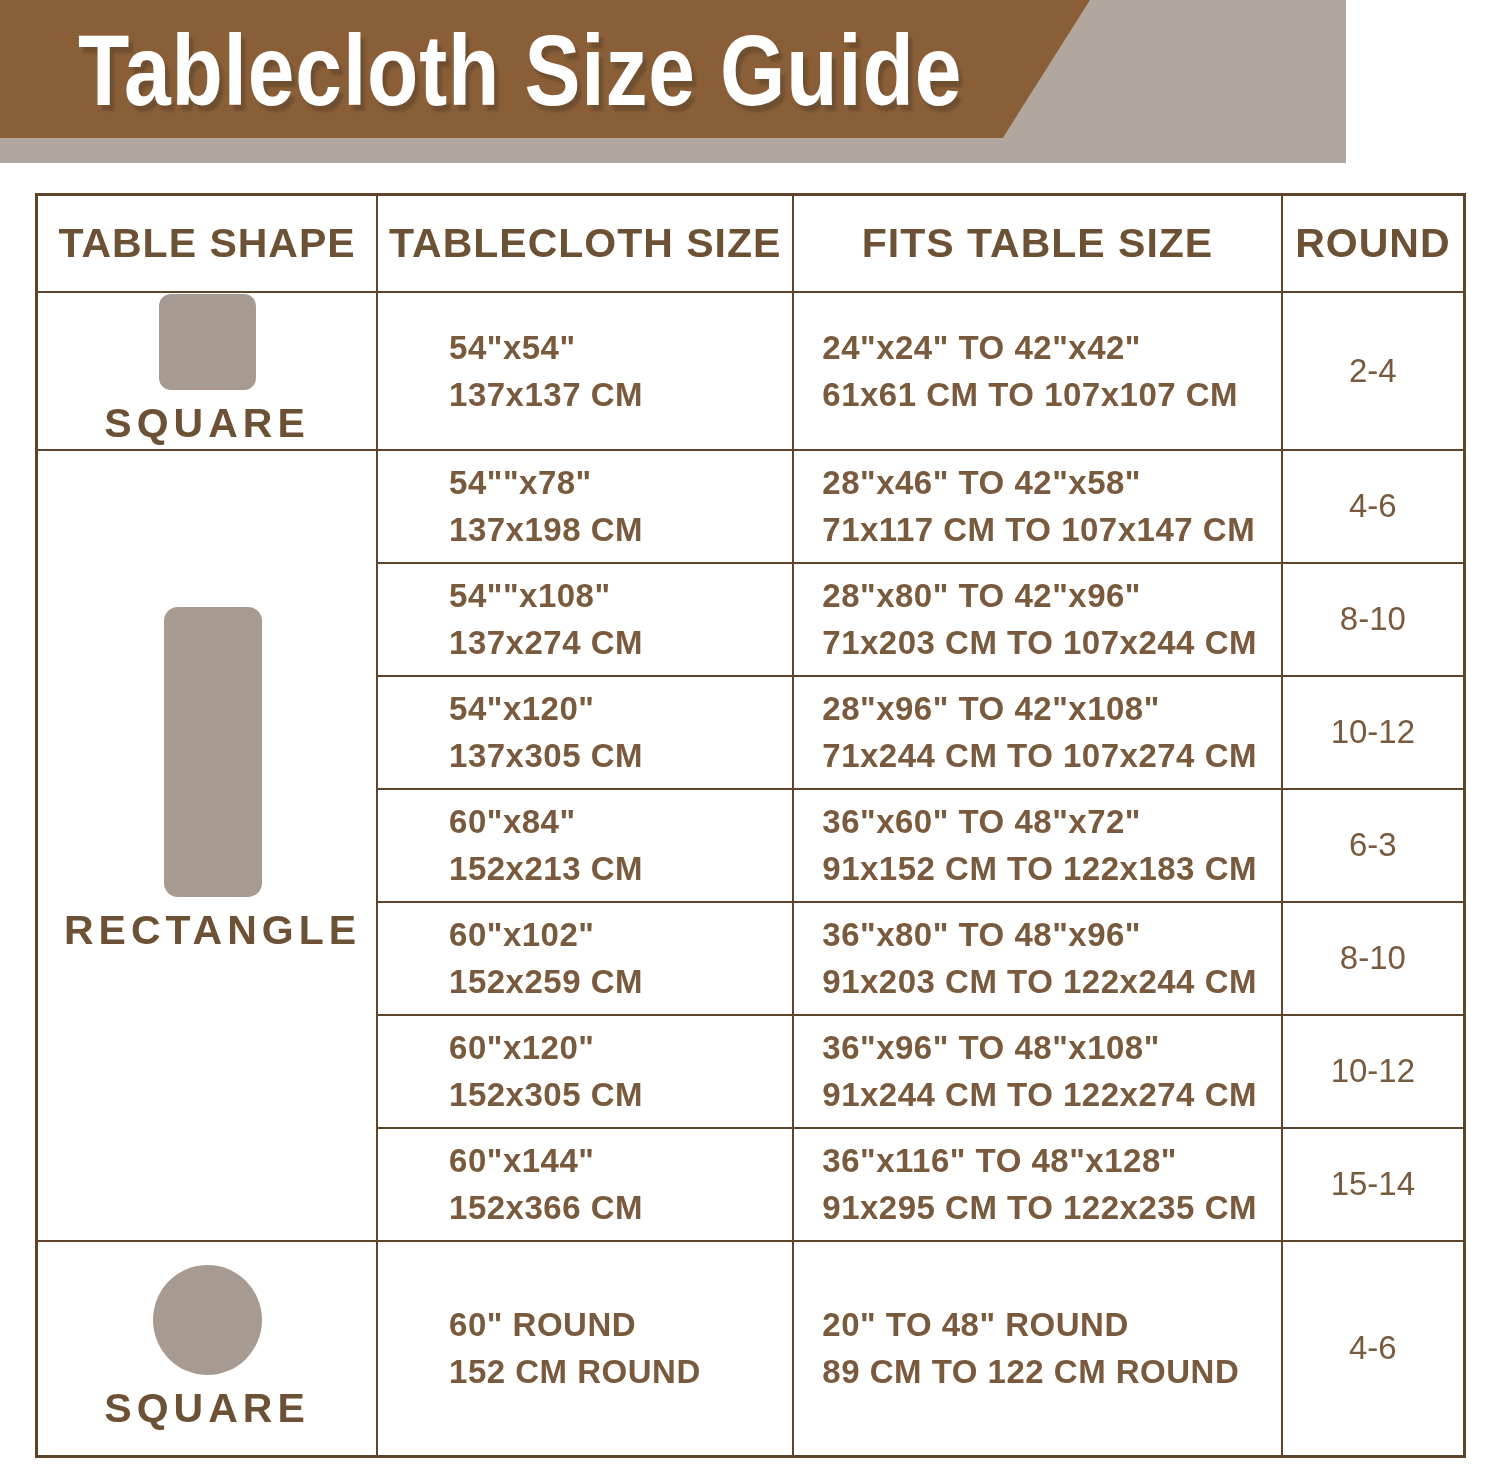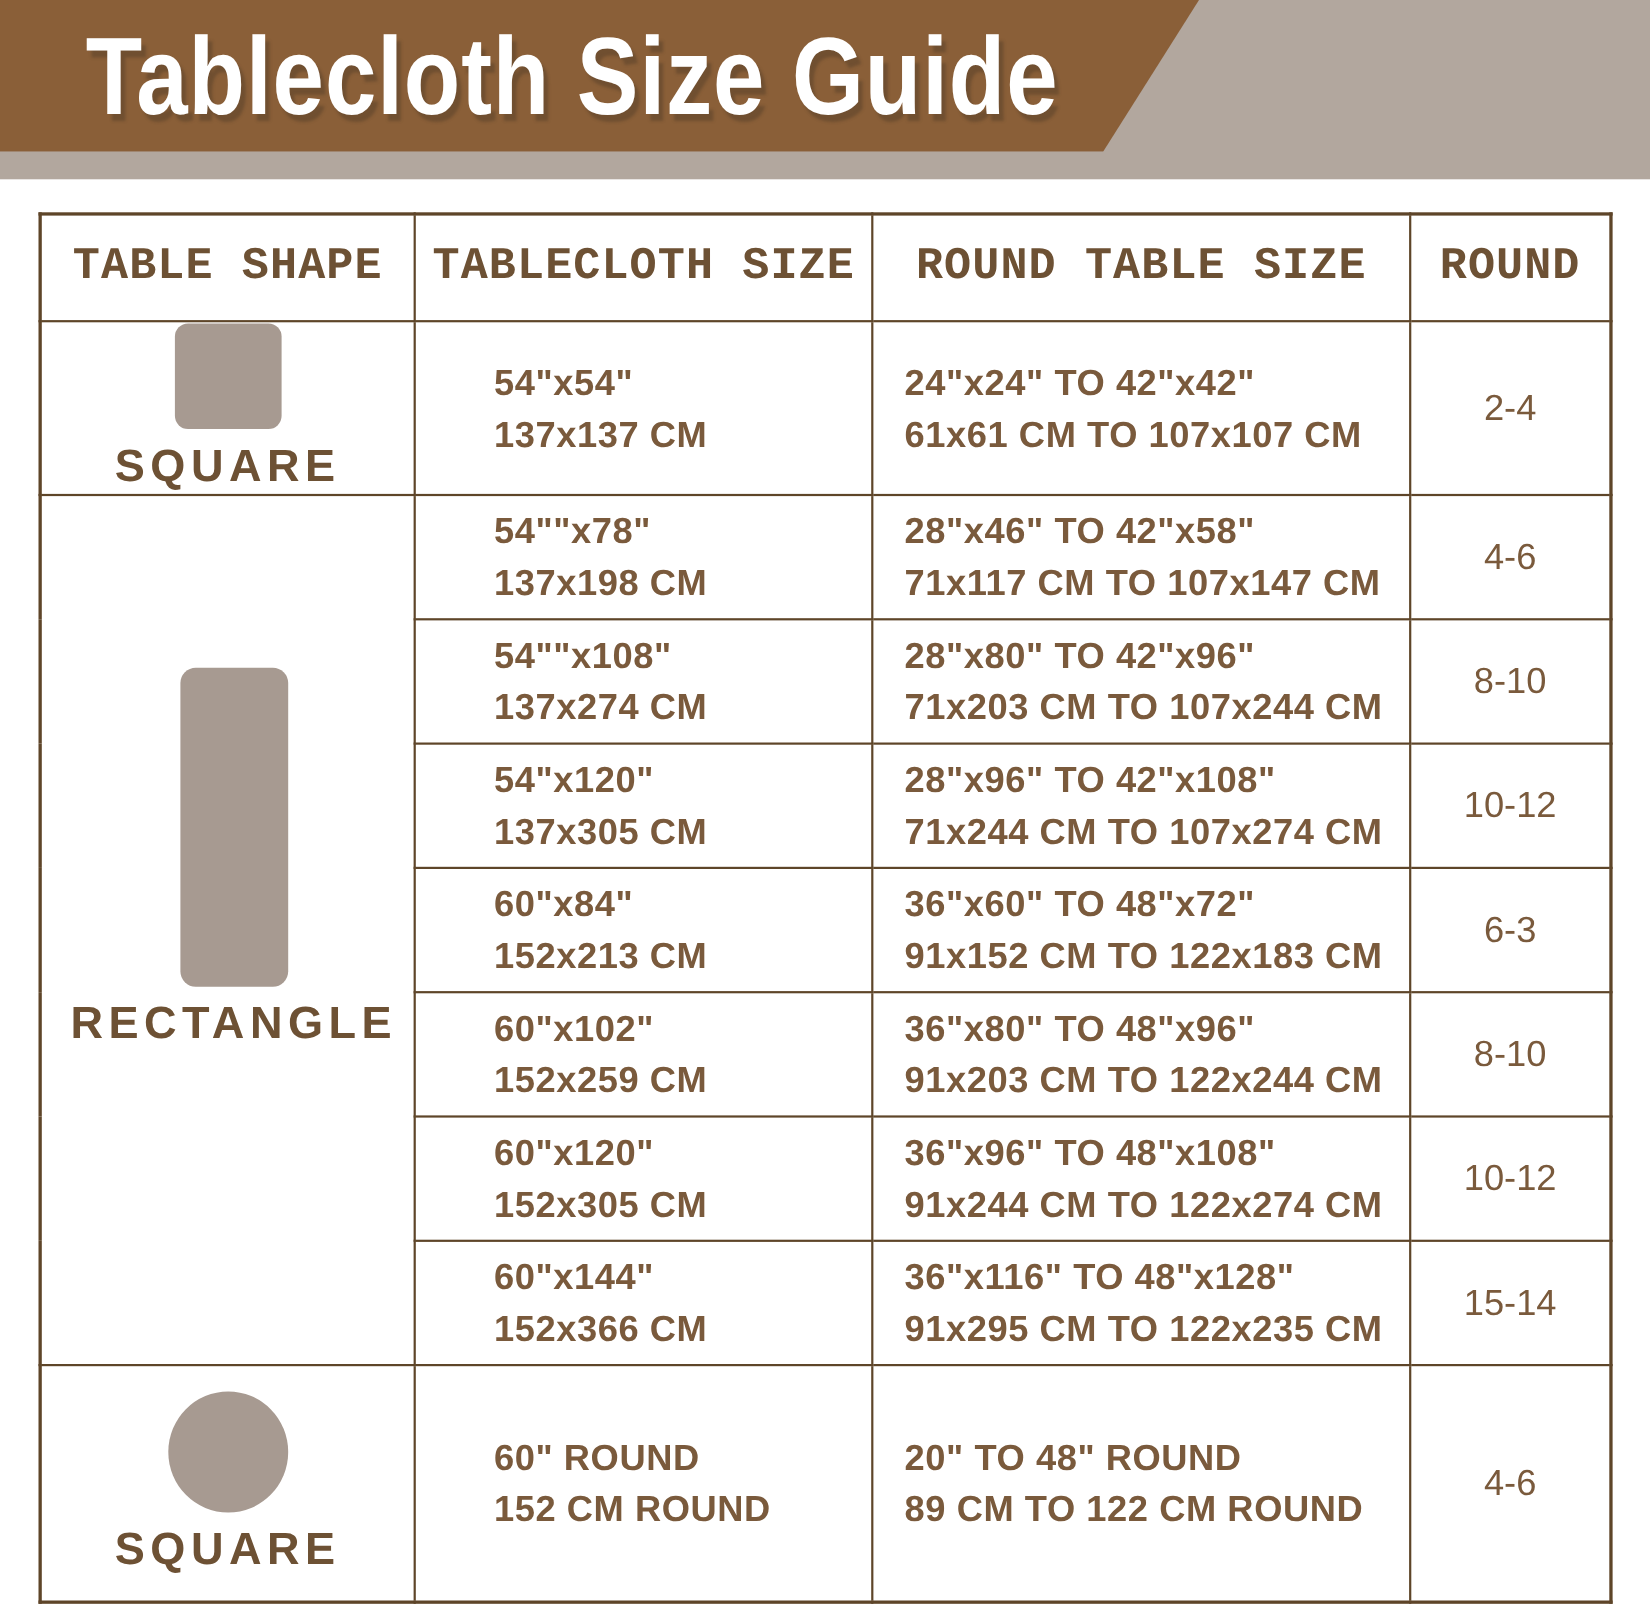--- a/index.html
+++ b/index.html
@@ -15,21 +15,21 @@
     width:1500px;height:1464px;
     background:#ffffff;
     font-family:"Liberation Sans", sans-serif;
     overflow:hidden;
   }
   .page{position:relative;width:1500px;height:1464px;}
 
   
   .banner{
     position:relative;
-    width:1500px;height:163px;
+    width:1346px;height:163px;
     background:var(--taupe-bg);
   }
   .banner-brown{
     position:absolute;top:0;left:0;
     width:1090px;height:138px;
     background:var(--brown-banner);
     clip-path:polygon(0 0,100% 0,92% 100%,0 100%);
   }
   .page-title{
     position:absolute;top:0;left:78px;
@@ -55,21 +55,21 @@
     padding:0;
   }
   table.size-table{border:3px solid var(--line);}
   tr.head-row{height:97px;}
   tr.row-square{height:158px;}
   tr.row-rect{height:113px;}
   tr.row-round{height:216px;}
 
   th.col-head{
     font-size:41px;font-weight:bold;color:var(--head-brown);
-    letter-spacing:1px;text-align:center;font-family:Liberation Mono, monospace;
+    letter-spacing:1px;text-align:center;
   }
 
   td.cloth-cell{
     text-align:left;padding-left:71px;
     font-size:33px;font-weight:bold;color:var(--text-brown);
     line-height:47px;letter-spacing:0.5px;
   }
   td.fits-cell{
     text-align:left;padding-left:28px;
     font-size:33px;font-weight:bold;color:var(--text-brown);
@@ -120,21 +120,21 @@
       <col style="width:23.85%">
         <col style="width:29.15%">
         <col style="width:34.2%">
         <col style="width:12.8%">
     </colgroup>
 
     <tbody>
         <tr class="head-row">
       <th class="col-head">TABLE SHAPE</th>
       <th class="col-head">TABLECLOTH SIZE</th>
-      <th class="col-head">ROUND TABLE SIZE</th>
+      <th class="col-head">FITS TABLE SIZE</th>
       <th class="col-head">ROUND</th>
     </tr>
 
     <tr class="row-square">
       <td class="shape-cell">
         <div class="shape-wrap">
           <div class="icon-square"></div>
           <div class="shape-label">SQUARE</div>
         </div>
       </td>

